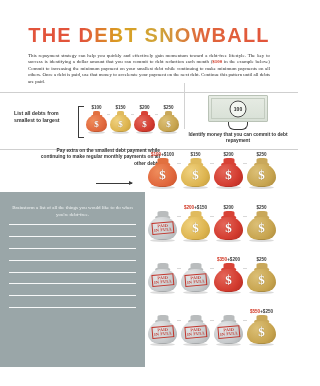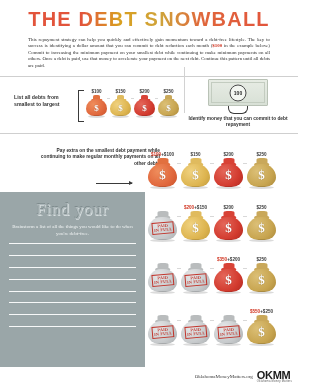--- a/index.html
+++ b/index.html
@@ -6,21 +6,21 @@
   body{
     width:298px;height:386px;
     background:#ffffff;
     font-family:"Liberation Sans", sans-serif;
     overflow:hidden;
     position:relative;
   }
   .page{position:relative;width:298px;height:386px;}
 
   
-  .title-wrap{text-align:center;padding-top:8px;}
+  .title-wrap{text-align:center;padding-top:24px;}
   .title{
     font-family:"Liberation Sans", sans-serif;
     font-size:20px;font-weight:bold;letter-spacing:1.2px;
     background:linear-gradient(90deg,#e2543b 0%,#e2543b 22%,#d9a021 38%,#cfa33a 55%,#e0673c 72%,#e2543b 100%);
     -webkit-background-clip:text;background-clip:text;
     color:transparent;-webkit-text-fill-color:transparent;
     white-space:nowrap;
   }
 
   
@@ -250,21 +250,20 @@
       <div class="arrowdown"></div>
       <div class="callout-text">Identify money that you can commit to debt repayment</div>
     </div>
   </div>
 
   <div class="instruct">Pay extra on the smallest debt payment while continuing to make regular monthly payments on all other debts</div>
   <div class="arrow-right"></div>
 
   <div class="panel">
     <div class="panel-title">
-      <div>Find your</div>
     </div>
     <div class="panel-sub">Brainstorm a list of all the things you would like to do when you're debt-free.</div>
     <div class="lines" id="write-lines">
         <div class="ln"></div>
         <div class="ln"></div>
         <div class="ln"></div>
         <div class="ln"></div>
         <div class="ln"></div>
         <div class="ln"></div>
         <div class="ln"></div>
@@ -472,21 +471,14 @@
             <div class="neck"></div>
             <div class="tie"></div>
             <div class="body"></div>
             <div class="sign" style="font-size:13px">$</div>
             <div class="shadow"></div>
           </div>
         </div>
       </div>
     </div>
 
-  <div class="footer">
-    <span class="foot-url">OklahomaMoneyMatters.org</span>
-    <span class="logo">
-      <div class="okmm">OKMM</div>
-      <div class="tag">Oklahoma Money Matters</div>
-    </span>
-  </div>
 
 </div>
 
 </body></html>

